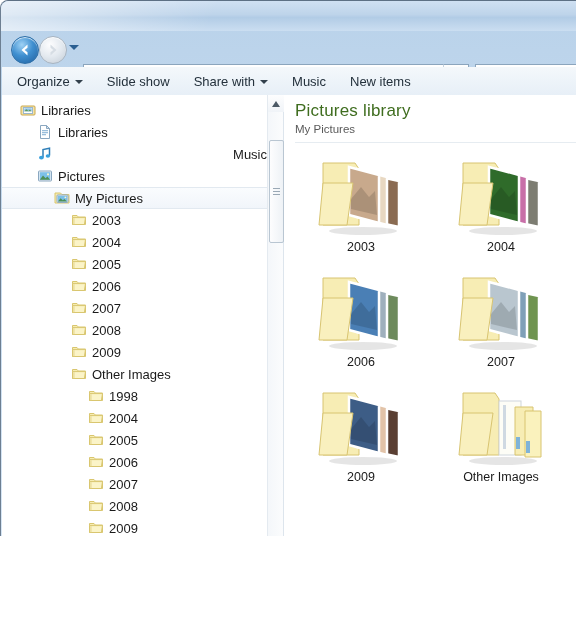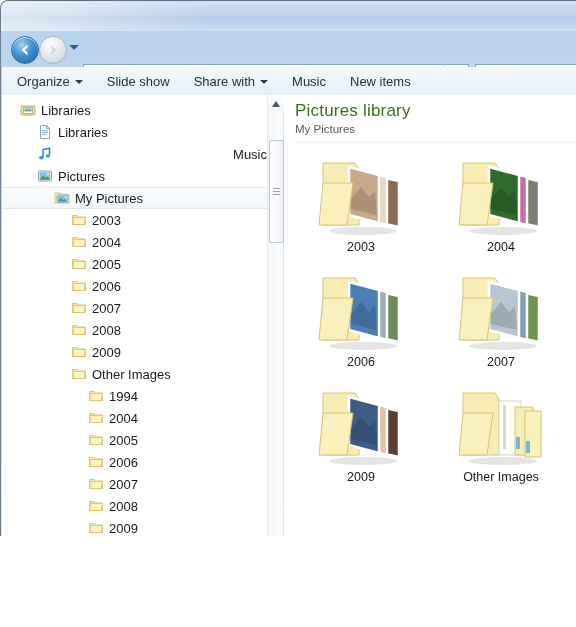--- a/index.html
+++ b/index.html
@@ -373,21 +373,21 @@
                   <rect x="2.2" y="6.2" width="1.4" height="6" fill="#e9dc9a"></rect>
                 </svg></span>
               <span class="lbl">Other Images</span>
             </div>
             <div class="tnode" style="padding-left: 86px;">
               <span class="ico"><svg width="16" height="16" viewBox="0 0 16 16">
                   <path d="M1.5 3.5 L6 3.5 L7.4 5 L14.5 5 L14.5 12.5 L1.5 12.5 Z" fill="#f6ecb0" stroke="#d9c66f"></path>
                   <path d="M1.5 5.6 L14.5 5.6 L13.4 12.5 L1.5 12.5 Z" fill="#fbf4c8" stroke="#d9c66f"></path>
                   <rect x="2.2" y="6.2" width="1.4" height="6" fill="#e9dc9a"></rect>
                 </svg></span>
-              <span class="lbl">1994</span>
+              <span class="lbl">1998</span>
             </div>
             <div class="tnode" style="padding-left: 86px;">
               <span class="ico"><svg width="16" height="16" viewBox="0 0 16 16">
                   <path d="M1.5 3.5 L6 3.5 L7.4 5 L14.5 5 L14.5 12.5 L1.5 12.5 Z" fill="#f6ecb0" stroke="#d9c66f"></path>
                   <path d="M1.5 5.6 L14.5 5.6 L13.4 12.5 L1.5 12.5 Z" fill="#fbf4c8" stroke="#d9c66f"></path>
                   <rect x="2.2" y="6.2" width="1.4" height="6" fill="#e9dc9a"></rect>
                 </svg></span>
               <span class="lbl">2004</span>
             </div>
             <div class="tnode" style="padding-left: 86px;">

